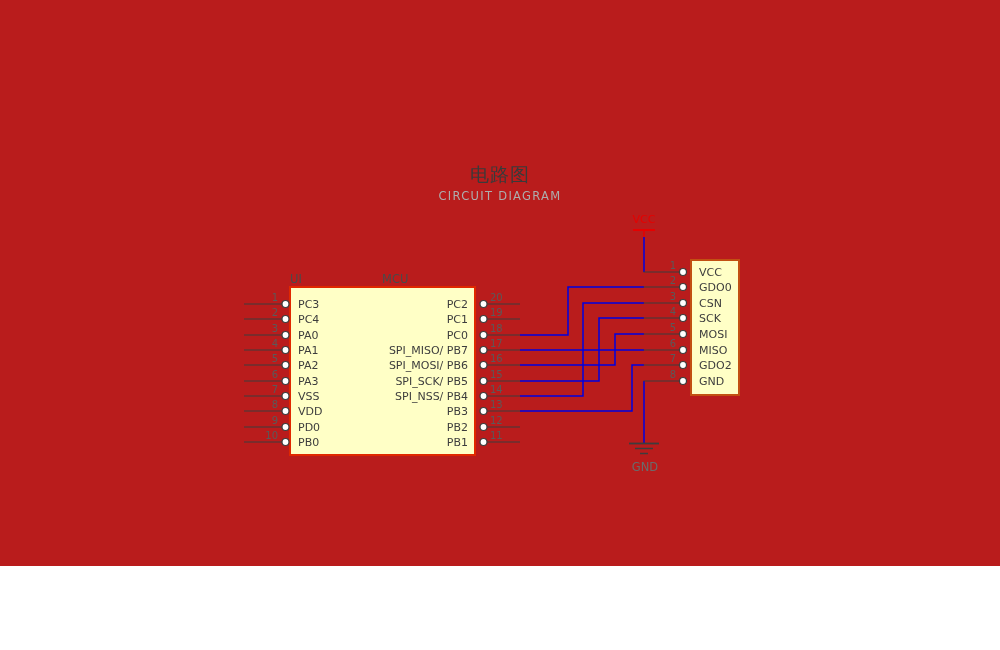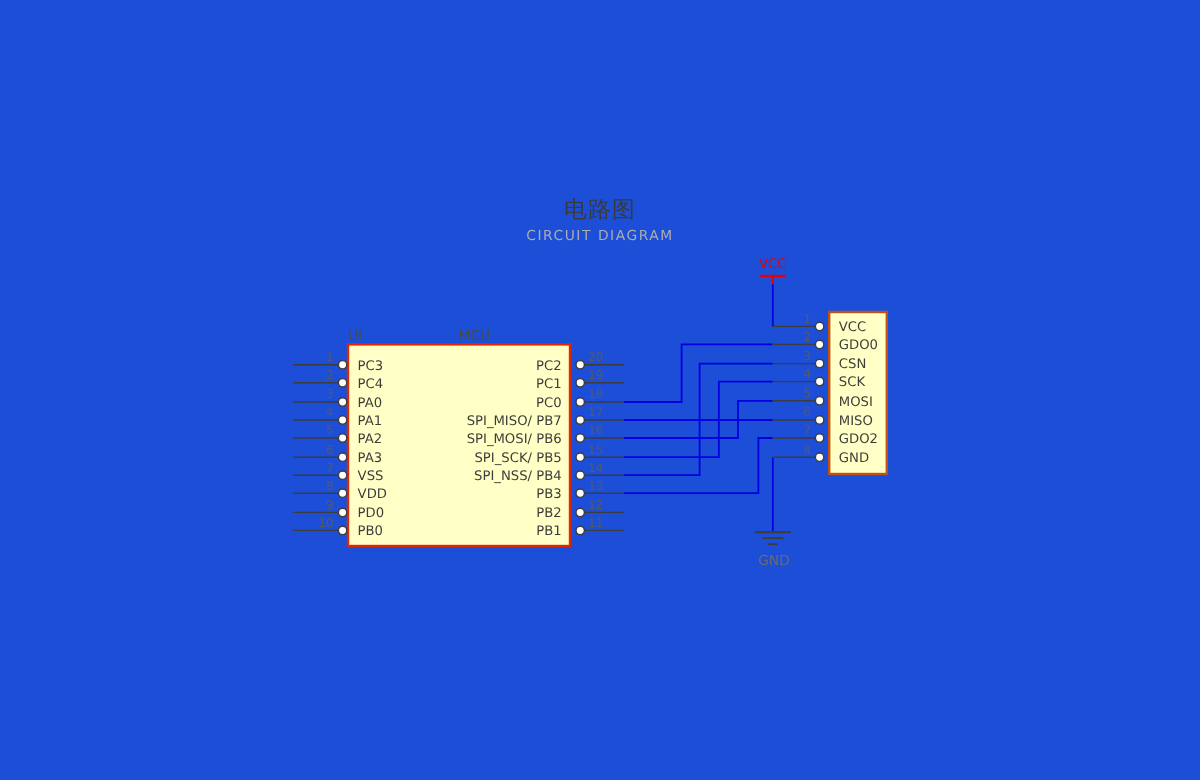--- a/index.html
+++ b/index.html
@@ -1,16 +1,16 @@
 <!DOCTYPE html>
 <html><head>
 <meta charset="utf-8">
 <style>
   html,body{margin:0;padding:0;background:#ffffff;}
-  .page{position:relative;width:1000px;height:650px;background:#1d4ed8;overflow:hidden;}
+  .page{position:relative;width:1000px;height:566px;background:#b91c1c;overflow:hidden;}
   svg{display:block;}
   text{font-family:"DejaVu Sans","Liberation Sans",sans-serif;}
   .title-zh{font-size:19px;fill:#3a3a3a;letter-spacing:1px;}
   .title-en{font-size:11.5px;fill:#adadad;letter-spacing:1.3px;}
   .hdr{font-size:11.5px;fill:#4a4a4a;}
   .lbl{font-size:11px;fill:#3d3d3d;}
   .num{font-size:10px;fill:#5a5a5a;}
   .pinline{stroke:#3d3d3d;stroke-width:1.2;}
   .pincircle{fill:#ffffff;stroke:#3d3d3d;stroke-width:1.2;}
   .wire{stroke:#0000e0;stroke-width:1.5;fill:none;}

